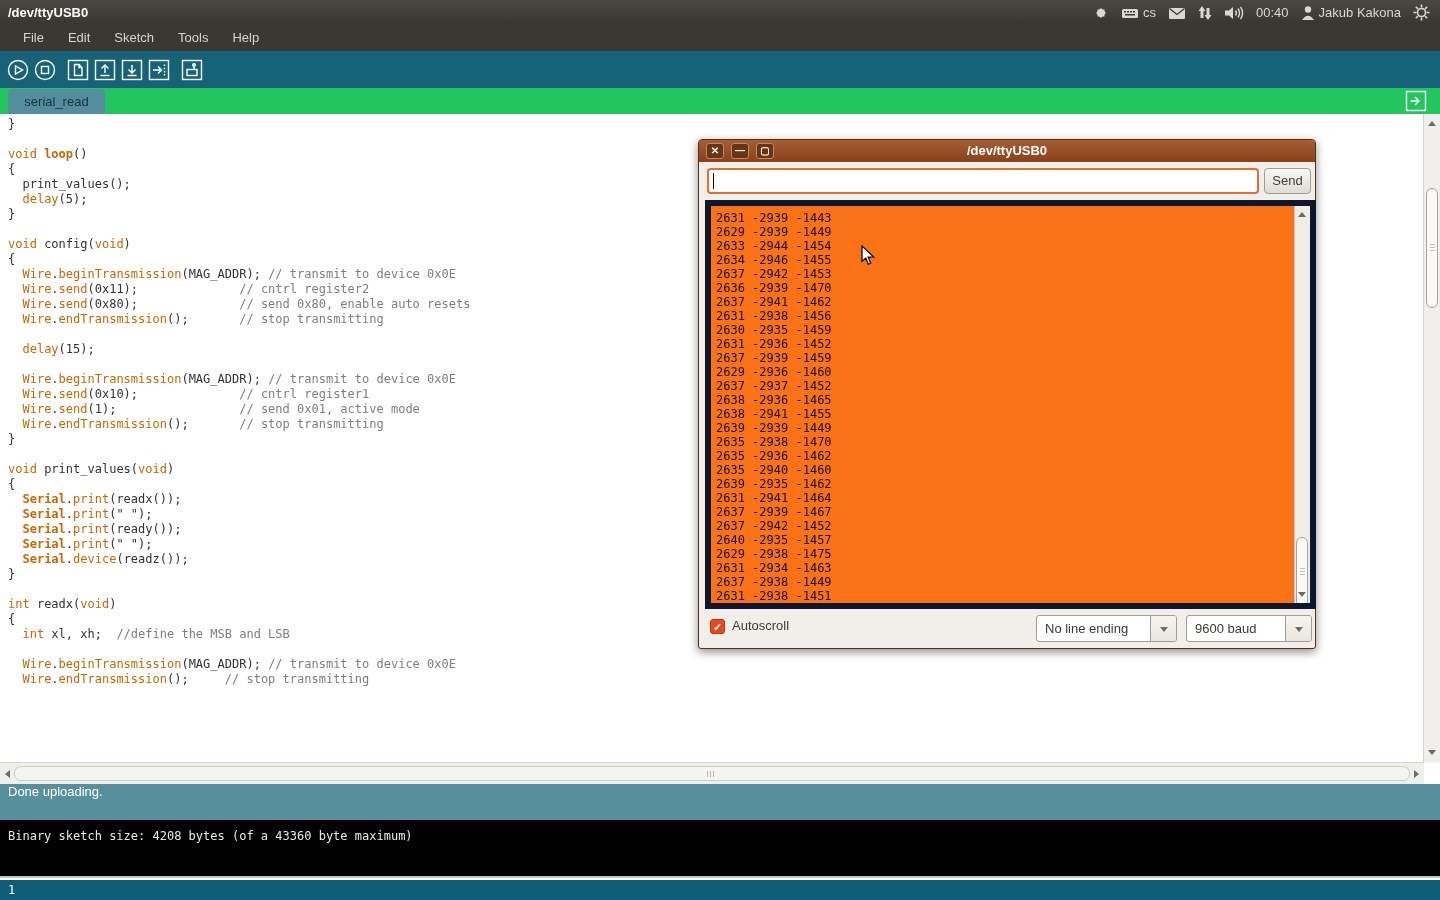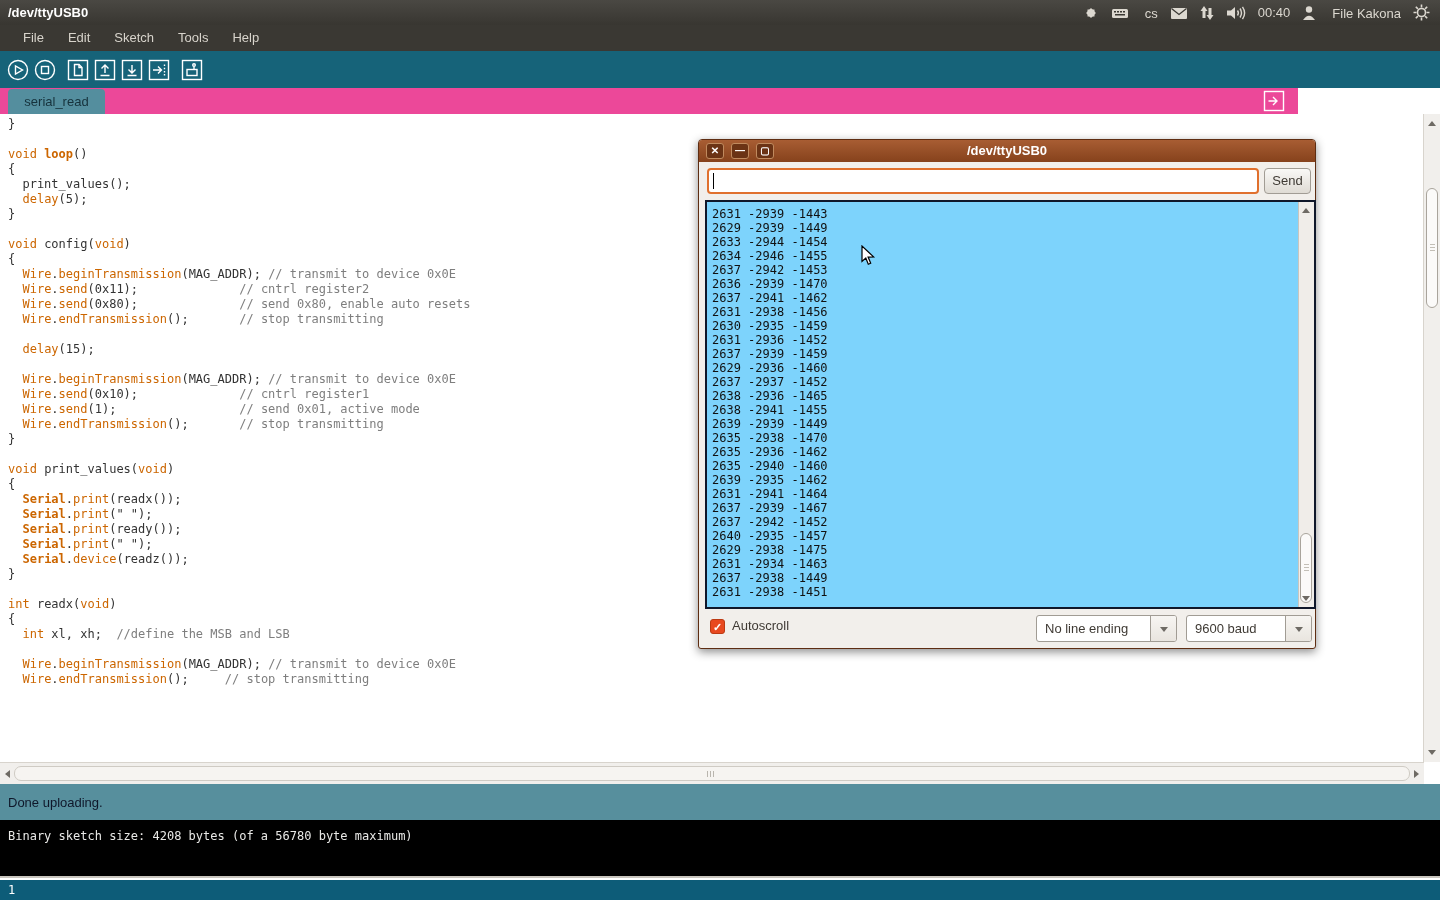--- a/index.html
+++ b/index.html
@@ -5,35 +5,35 @@
   * { margin:0; padding:0; box-sizing:border-box; }
   html,body { width:1440px; height:900px; overflow:hidden; }
   body { position:relative; font-family:"Liberation Sans",sans-serif; background:#fff; }
 
   
   .panel { position:absolute; left:0; top:0; width:1440px; height:25px;
     background:linear-gradient(#4a4843,#383631); display:flex; align-items:center; }
   .panel-title { color:#fff; font-weight:bold; font-size:13px; padding-left:8px; }
   .tray { margin-left:auto; display:flex; align-items:center; gap:12px; padding-right:10px; color:#dcd8d0; font-size:13px; }
   .tray svg { display:block; }
-  .tray-item { display:flex; align-items:flex-end; gap:16px; }
+  .tray-item { display:flex; align-items:center; gap:4px; }
 
   
   .menubar { position:absolute; left:0; top:25px; width:1440px; height:26px; background:#3a3833; display:flex; align-items:center; padding-left:22px; }
   .menu-item { color:#d8d4cc; font-size:13px; padding:0 12px; line-height:26px; cursor:default; }
   .menu-item:first-child { padding-left:1px; }
 
   
   .toolbar { position:absolute; left:0; top:51px; width:1440px; height:37px; background:#166379; display:flex; align-items:center; padding-left:7px; }
   .tbtn { width:22px; height:22px; margin-right:5px; }
   .tbtn.gap { margin-left:6px; }
   .tbtn svg { display:block; }
 
   
-  .tabbar { position:absolute; left:0; top:88px; width:1298px; height:26px; background:#ec4899; }
+  .tabbar { position:absolute; left:0; top:88px; width:1440px; height:26px; background:#22c55e; }
   .tab { position:absolute; left:8px; top:1px; width:97px; height:25px; background:#548e9e;
     border-radius:4px 4px 0 0; text-align:center; font-size:13px; line-height:25px; color:#16323c; }
   .newtab { position:absolute; right:13px; top:2px; width:22px; height:22px; }
 
   
   .editor { position:absolute; left:0; top:114px; width:1423px; height:648px; background:#fff; overflow:hidden; }
   .codewrap { padding:3px 0 0 8px; }
   .code-line { height:15px; white-space:pre; font:12px/15px "DejaVu Sans Mono",monospace; color:#333; }
   .kw { color:#cc6600; }
   b.kw { font-weight:bold; }
@@ -48,40 +48,40 @@
   .arr.left  { border-top:4px solid transparent; border-bottom:4px solid transparent; border-right:5px solid #6e6a64; }
   .arr.right { border-top:4px solid transparent; border-bottom:4px solid transparent; border-left:5px solid #6e6a64; }
   .thumb-v { position:absolute; left:2px; width:12px; background:#fbfaf9; border:1px solid #a9a49c; border-radius:7px; }
   .grip-v { position:absolute; left:3px; top:50%; margin-top:-4px; width:5px; }
   .grip-v i { display:block; height:1px; background:#c3bfb7; margin-bottom:2px; }
   .hthumb { position:absolute; left:14px; right:14px; top:3px; height:15px; background:#f6f4f1; border:1px solid #cfcbc4; border-radius:7px; }
   .grip-h { position:absolute; left:50%; top:4px; margin-left:-5px; height:6px; display:flex; gap:2px; }
   .grip-h i { display:block; width:1px; background:#b9b5ae; }
 
   
-  .statusbar { position:absolute; left:0; top:784px; width:1440px; height:36px; background:#578f9d; color:#0f172a; font-size:13px; display:flex; align-items:center; padding-left:8px; }
+  .statusbar { position:absolute; left:0; top:784px; width:1440px; height:36px; background:#578f9d; color:#ffffff; font-size:13px; display:flex; padding-left:8px; }
   .console { position:absolute; left:0; top:820px; width:1440px; height:58px; background:#000; color:#e9e9e7; font:12px/16px "DejaVu Sans Mono",monospace; padding:8px 0 0 8px; border-bottom:2px solid #c9c5be; }
   .strip { position:absolute; left:0; top:880px; width:1440px; height:20px; background:#0d5c78; color:#fff; font:12px/20px "DejaVu Sans Mono",monospace; padding-left:8px; }
 
   
   .smwin { position:absolute; left:698px; top:139px; width:618px; height:510px; background:#f2efeb;
     border:1px solid #5e2d12; border-radius:4px 4px 3px 3px; box-shadow:0 3px 10px rgba(0,0,0,.45); }
   .smtitle { position:absolute; left:0; top:0; right:0; height:22px; background:linear-gradient(#a85d33,#86421c);
     border-radius:3px 3px 0 0; }
   .smtitle .label { text-align:center; color:#fff; font-weight:bold; font-size:13px; line-height:22px; }
   .winbtns { position:absolute; left:7px; top:3px; display:flex; gap:7px; }
   .winbtn { width:18px; height:16px; background:#6b3315; border:1px solid #c08a5e; border-radius:3px;
     color:#fff; font-size:10px; font-weight:bold; text-align:center; line-height:14px; }
   .sm-input { position:absolute; left:8px; top:28px; width:552px; height:26px; background:#fff;
     border:2px solid #e0702d; border-radius:4px; font:13px "Liberation Sans",sans-serif; padding-left:4px; outline:none; }
   .caret { position:absolute; left:14px; top:33px; width:1px; height:16px; background:#000; }
   .sm-send { position:absolute; left:565px; top:28px; width:47px; height:26px;
     background:linear-gradient(#f9f8f6,#dfdbd4); border:1px solid #a19c94; border-radius:4px;
     font-size:13px; color:#3f3a34; text-align:center; line-height:24px; }
-  .sm-output { position:absolute; left:6px; top:60px; width:611px; height:409px; background:#7dd3fc; border:2px solid #0f172a; overflow:hidden; }
+  .sm-output { position:absolute; left:6px; top:60px; width:611px; height:409px; background:#f97316; border:6px solid #0f172a; overflow:hidden; }
   .sm-output pre { font:12px/14px "DejaVu Sans Mono",monospace; color:#111; padding:5px 0 0 5px; }
   .sm-vscroll { position:absolute; right:0; top:0; width:16px; height:100%; background:#f0ede9; border-left:1px solid #c9c5be; }
   .sm-bottom { position:absolute; left:0; top:475px; width:100%; height:28px; }
   .checkbox { position:absolute; left:11px; top:4px; width:15px; height:15px; background:#e8491f;
     border:1px solid #bc3a12; border-radius:3px; color:#fff; font-size:11px; font-weight:bold; text-align:center; line-height:14px; }
   .autoscroll-label { position:absolute; left:33px; top:3px; font-size:13px; color:#3f3a34; }
   .dropdown { position:absolute; top:0; height:27px; background:#fff; border:1px solid #a19c94; border-radius:3px; }
   .dd-text { position:absolute; left:8px; top:0; font-size:13px; color:#3f3a34; line-height:25px; white-space:nowrap; }
   .dd-arrowbox { position:absolute; right:0; top:0; bottom:0; width:26px; background:linear-gradient(#f7f5f2,#e9e5df);
     border-left:1px solid #a19c94; border-radius:0 2px 2px 0; }
@@ -144,21 +144,21 @@
         </svg>
     </span>
     <span class="tray-item">
       <span>00:40</span>
     </span>
     <span class="tray-item">
       <svg width="14" height="16" viewBox="0 0 14 16">
           <circle cx="7" cy="4.5" r="3.2" fill="#dcd8d0"></circle>
           <path d="M1 15 q6 -8.5 12 0 z" fill="#dcd8d0"></path>
         </svg>
-      <span>File Kakona</span>
+      <span>Jakub Kakona</span>
     </span>
     <span class="tray-item">
       <svg width="17" height="17" viewBox="0 0 17 17">
           <g stroke="#dcd8d0" stroke-width="1.6" fill="none">
             <circle cx="8.5" cy="8.5" r="4"></circle>
             <path d="M8.5 0.5 v3 M8.5 13.5 v3 M0.5 8.5 h3 M13.5 8.5 h3 M2.8 2.8 l2.1 2.1 M12.1 12.1 l2.1 2.1 M14.2 2.8 l-2.1 2.1 M4.9 12.1 l-2.1 2.1"></path>
           </g>
         </svg>
     </span>
   </div>
@@ -297,21 +297,21 @@
         <i></i>
       </span>
   </div>
   <span class="arr right" style="right:5px; top:7px;"></span>
 </div>
 
 <div class="statusbar">
   <span>Done uploading.</span>
 </div>
 <div class="console">
-  <span>Binary sketch size: 4208 bytes (of a 56780 byte maximum)</span>
+  <span>Binary sketch size: 4208 bytes (of a 43360 byte maximum)</span>
 </div>
 <div class="strip">
   <span>1</span>
 </div>
 
 <div class="smwin">
   <div class="smtitle">
     <div class="winbtns">
       <div class="winbtn">✕</div>
       <div class="winbtn">—</div>

